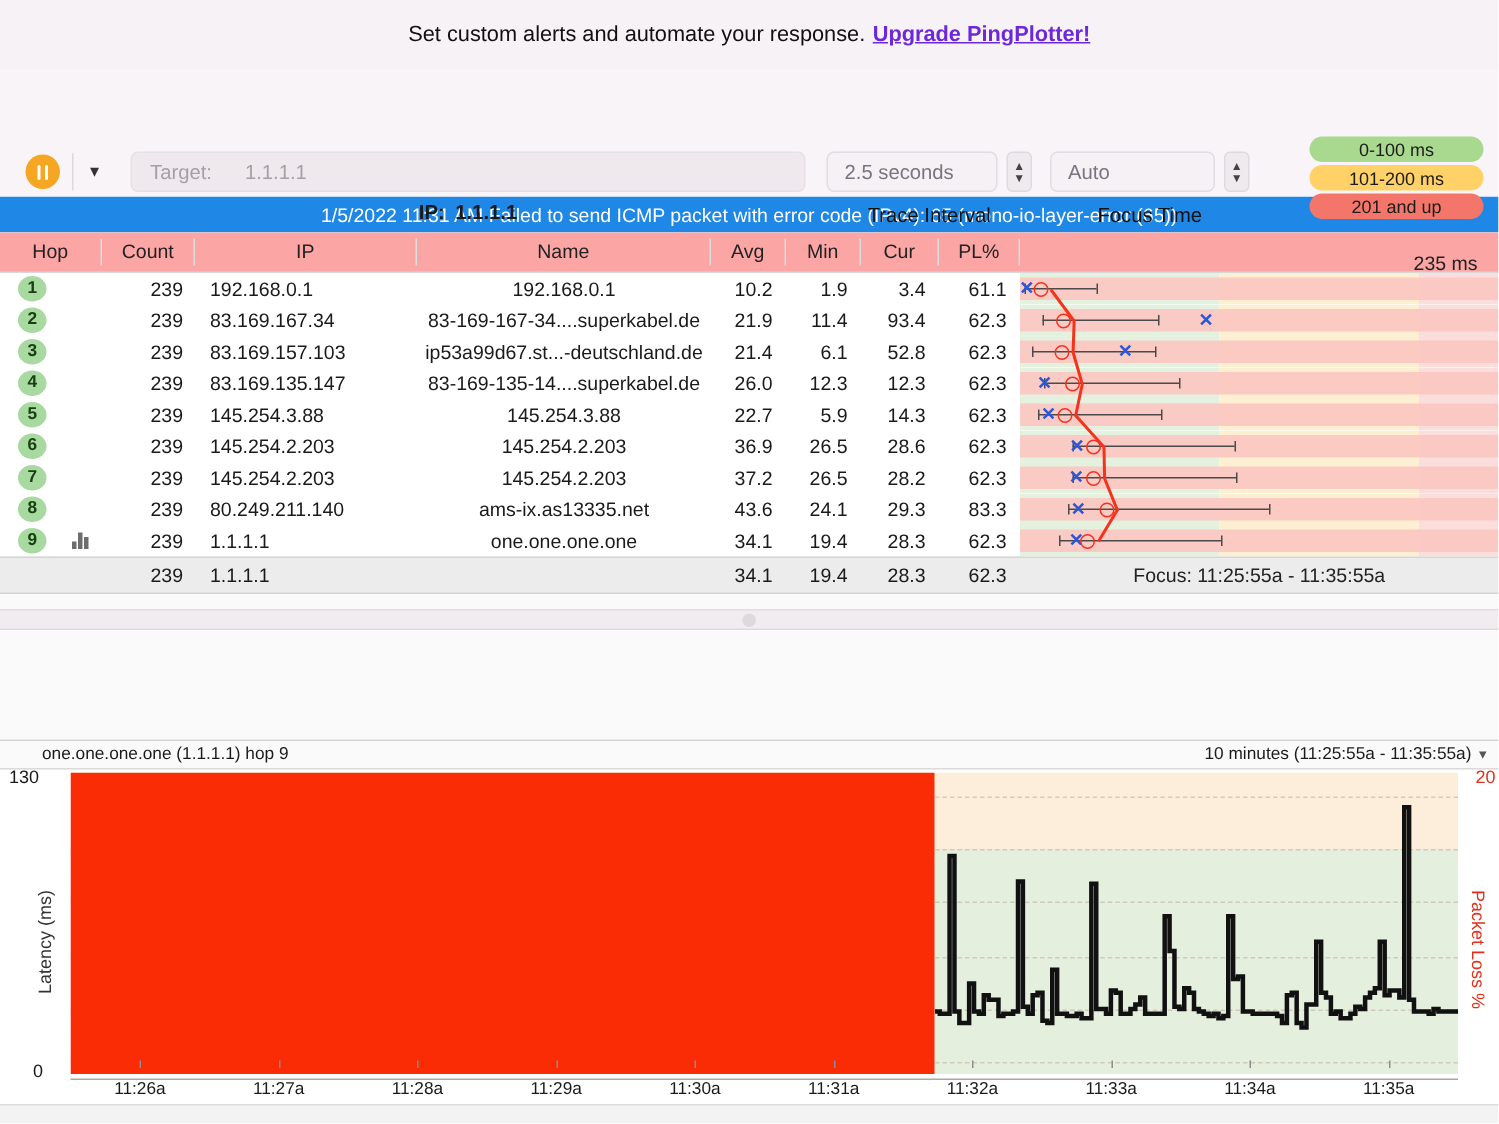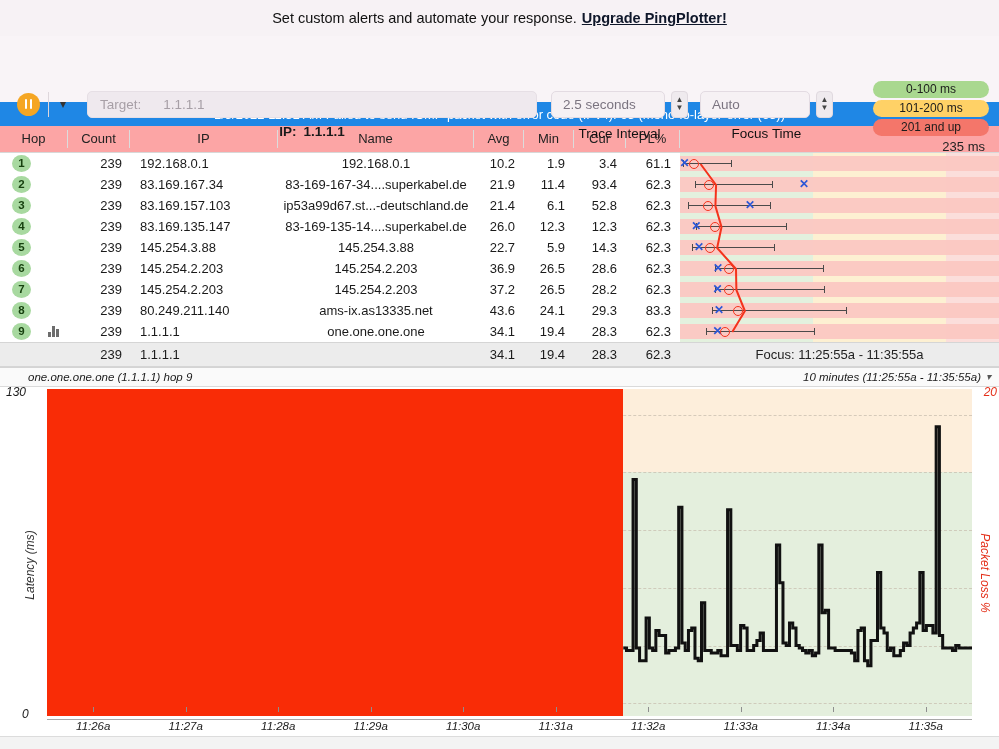--- a/index.html
+++ b/index.html
@@ -11,21 +11,21 @@
     color:#1a1a1a;
     -webkit-font-smoothing:antialiased;
   }
   .app { width:999px; height:749px; position:relative; display:flex; flex-direction:column; }
 
   
   .promo {
     height:46px; background:#f7f2f5; display:flex; align-items:center;
     justify-content:center; font-size:14.5px; color:#111;
   }
-  .promo a { color:#0f172a; text-decoration:underline; margin-left:5px; font-weight:600; }
+  .promo a { color:#6d28d9; text-decoration:underline; margin-left:5px; font-weight:600; }
 
   
   .toolbar {
     height:85px; background:#f9f4f7; position:relative; border-bottom:0;
   }
   .pause-btn {
     position:absolute; left:17px; top:57px; width:23px; height:23px; border-radius:50%;
     background:#f5a623; display:flex; align-items:center; justify-content:center; cursor:pointer;
   }
   .pause-btn i { display:block; width:2.5px; height:10px; background:#fff; margin:0 1.3px; border-radius:1px;}
@@ -120,21 +120,21 @@
   
   .gapzone { background:#fafafa; flex:1 1 auto; position:relative; min-height:0;}
   .splitter {
     position:absolute; left:0; right:0; top:10px; height:14px; background:#f0ecf0;
     border-top:1px solid #e2dde2; border-bottom:1px solid #dcdcdc; cursor:row-resize;
     display:flex; align-items:center; justify-content:center;
   }
   .splitter .dot { width:9px; height:9px; border-radius:50%; background:#ddd9dd; }
 
   
-  .chartpanel { flex:0 0 auto; height:382px; position:relative; background:#fff;font-style:italic; }
+  .chartpanel { flex:0 0 auto; height:256px; position:relative; background:#fff; }
   .chart-header {
     height:20px; border-top:1px solid #d4d4d4; border-bottom:1px solid #dadada;
     background:#fafafa; display:flex; align-items:center; font-size:11.5px; color:#1a1a1a;
     padding:0 8px 0 28px; justify-content:space-between;
   }
   .chart-header .right { display:flex; align-items:flex-start; gap:5px; }
   .chart-header .caret { color:#555; font-size:10px; }
 
   .plotarea { position:absolute; left:47px; right:27px; top:22px; bottom:33px; overflow:hidden; }
   .band-orange { position:absolute; left:0; right:0; top:0; height:25.5%; background:#fdeedb; }

